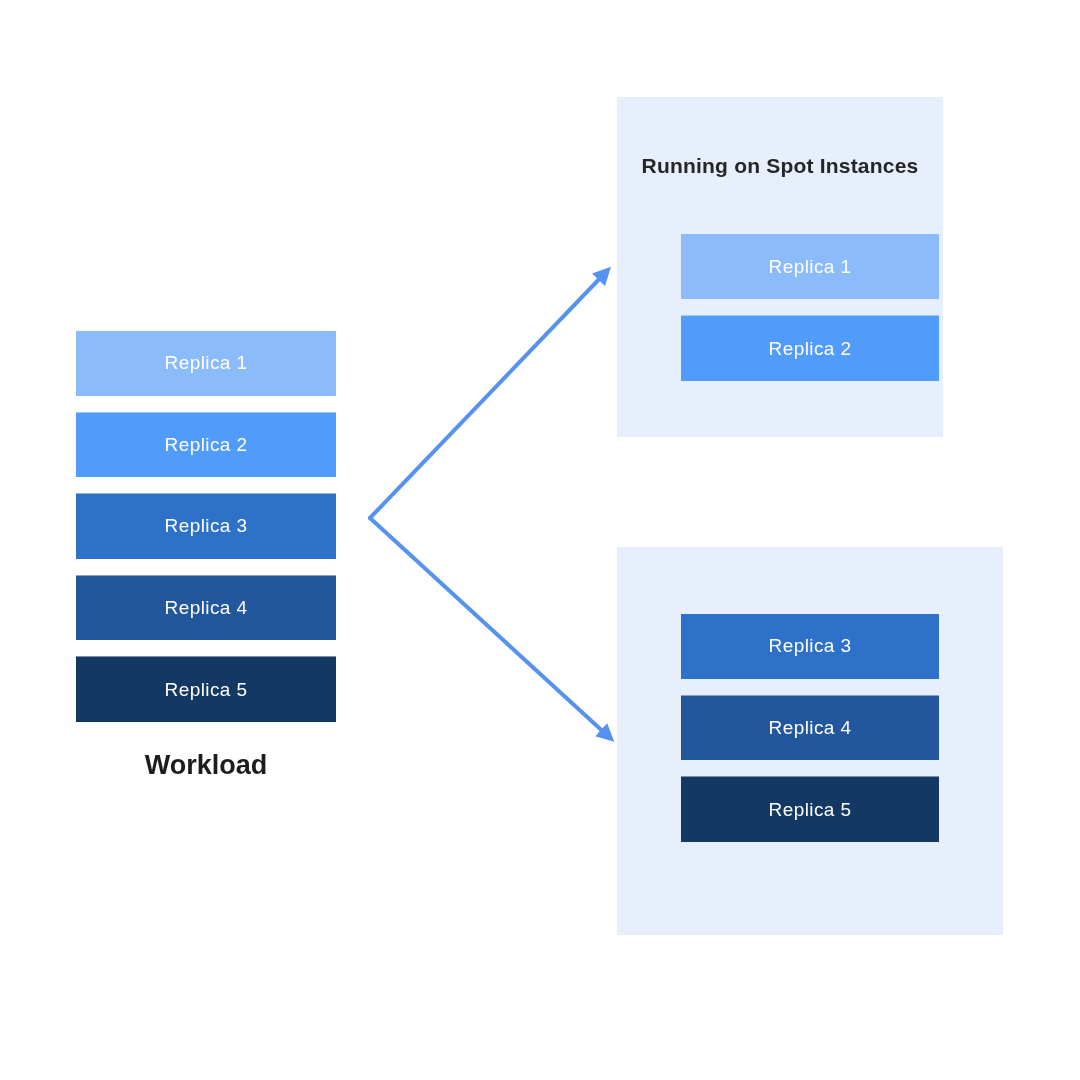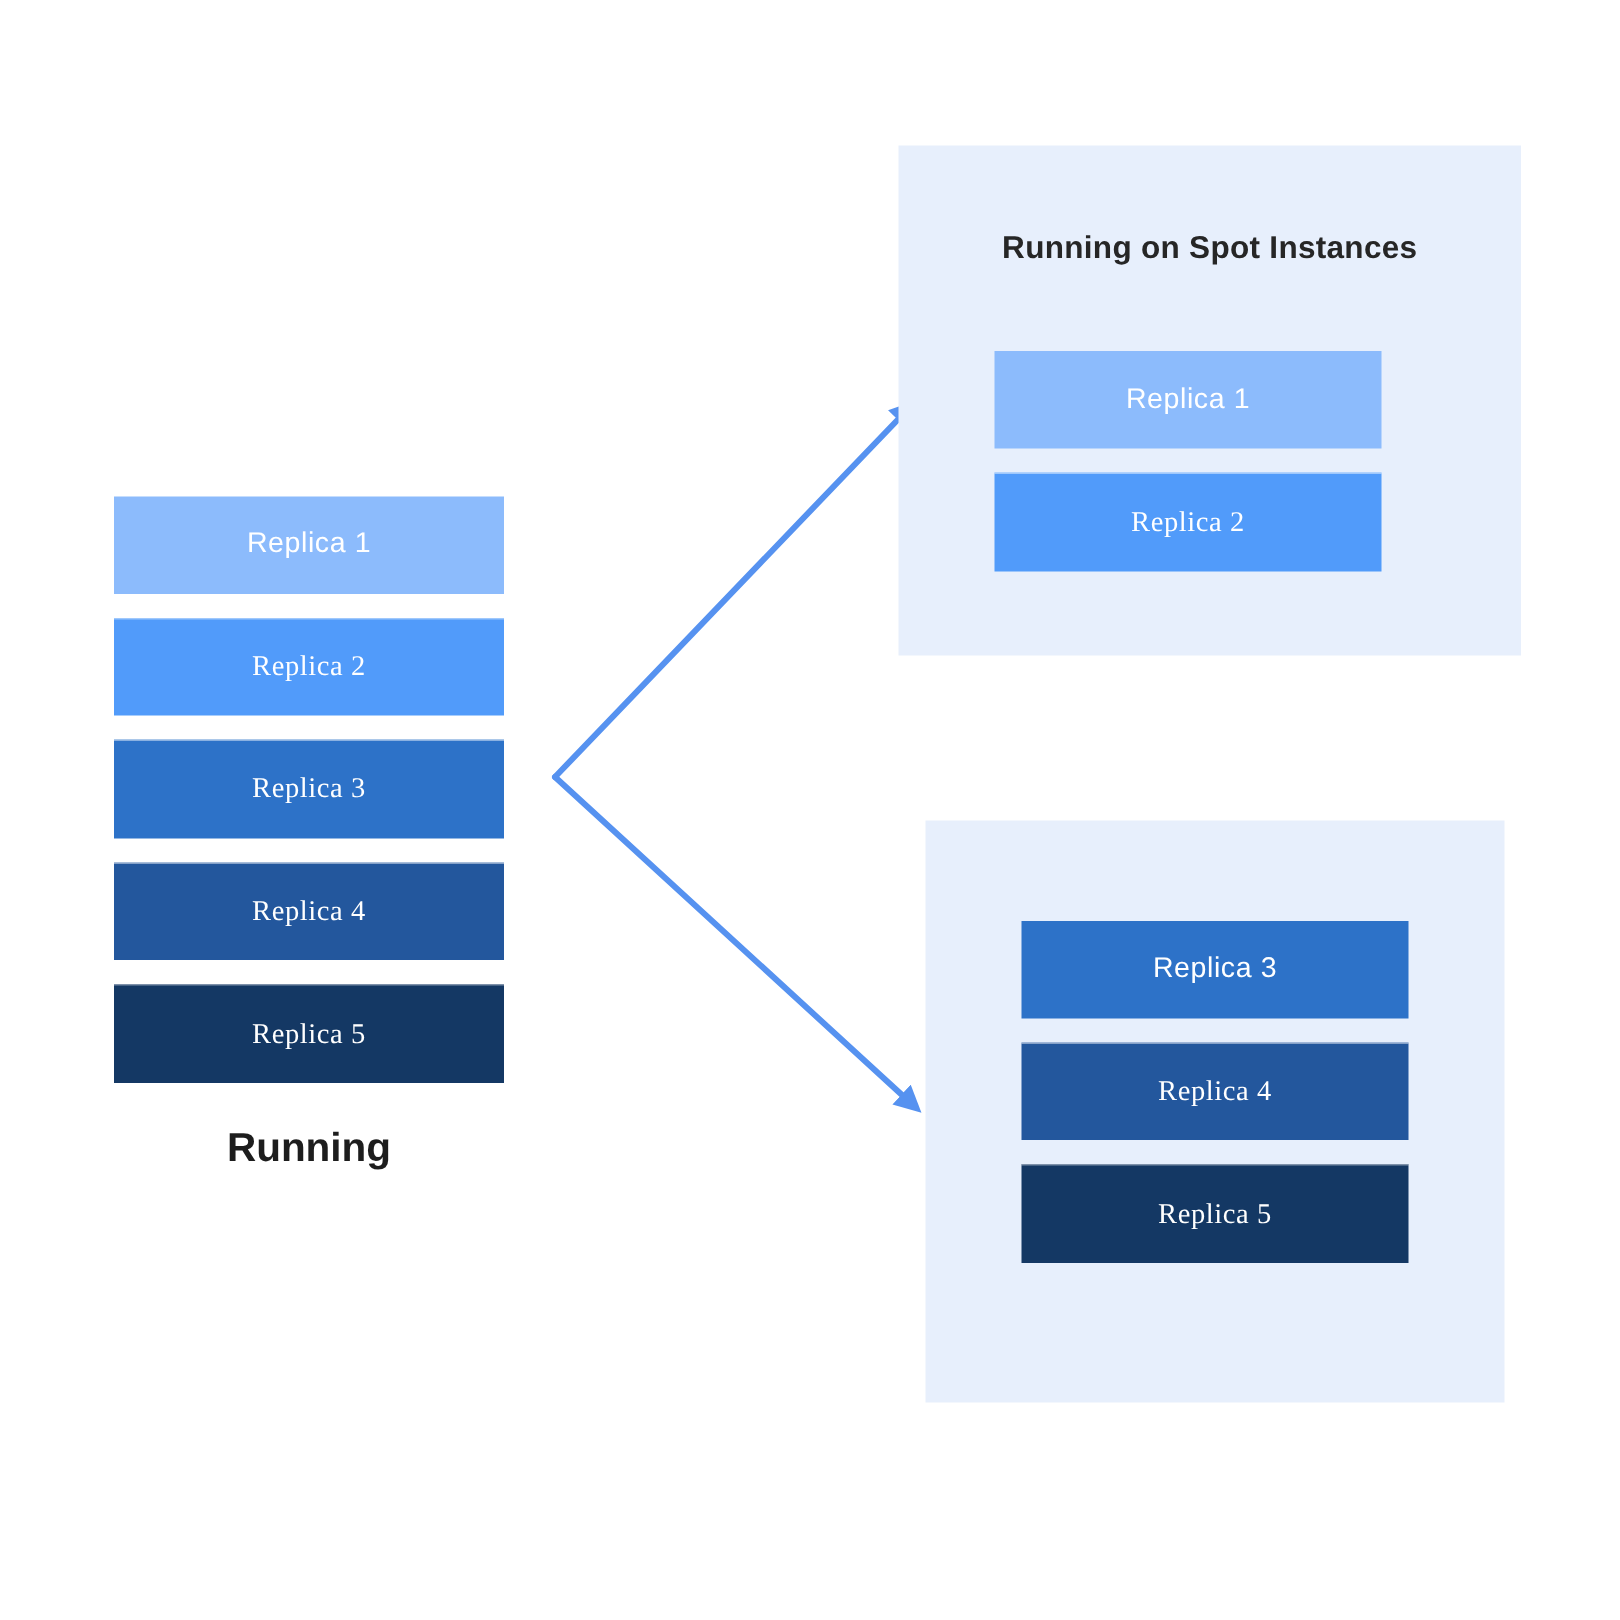--- a/index.html
+++ b/index.html
@@ -29,41 +29,40 @@
     align-items: center;
     justify-content: center;
     color: #ffffff;
     font-size: 19px;
     letter-spacing: 0.4px;
     font-weight: 400;
     margin-top: 16px;
   }
   .replica + .replica {
     border-top: 1px solid rgba(255,255,255,0.45);
-    font-family: Liberation Serif, serif;
   }
   .workload-stack {
     left: 76px; top: 315px;
     width: 260px; height: 407px;
   }
   .workload-label {
     position: absolute;
     left: 76px; top: 750px;
     width: 260px;
     text-align: center;
     font-size: 27px;
     font-weight: bold;
     color: #1d1d1d;
   }
   .panel {
     position: absolute;
   }
   .panel-spot {
-    left: 599px; top: 97px;
-    width: 415px; height: 340px; padding-left: 44px;
+    left: 617px; top: 97px;
+    width: 326px; height: 340px; padding-left: 44px;
   }
   .panel-ondemand {
     left: 617px; top: 547px;
     width: 386px; height: 388px;
   }
   .panel-title {
     position: absolute;
     left: 0;
     width: 100%;
     text-align: center;
@@ -99,21 +98,21 @@
   </svg>
 
   <div class="stack workload-stack">
     <div class="replica" style="background-color: rgb(140, 187, 252);">Replica 1</div>
     <div class="replica" style="background-color: rgb(81, 155, 250);">Replica 2</div>
     <div class="replica" style="background-color: rgb(45, 114, 200);">Replica 3</div>
     <div class="replica" style="background-color: rgb(35, 87, 157);">Replica 4</div>
     <div class="replica" style="background-color: rgb(20, 56, 100);">Replica 5</div>
   </div>
 
-  <div class="workload-label">Running</div>
+  <div class="workload-label">Workload</div>
 
   <div class="panel panel-spot" style="background-color: rgb(231, 239, 252);">
     <div class="panel-title">Running on Spot Instances</div>
     <div class="stack spot-stack">
       <div class="replica" style="background-color: rgb(140, 187, 252);">Replica 1</div>
       <div class="replica" style="background-color: rgb(81, 155, 250);">Replica 2</div>
     </div>
   </div>
 
   <div class="panel panel-ondemand" style="background-color: rgb(231, 239, 252);">

